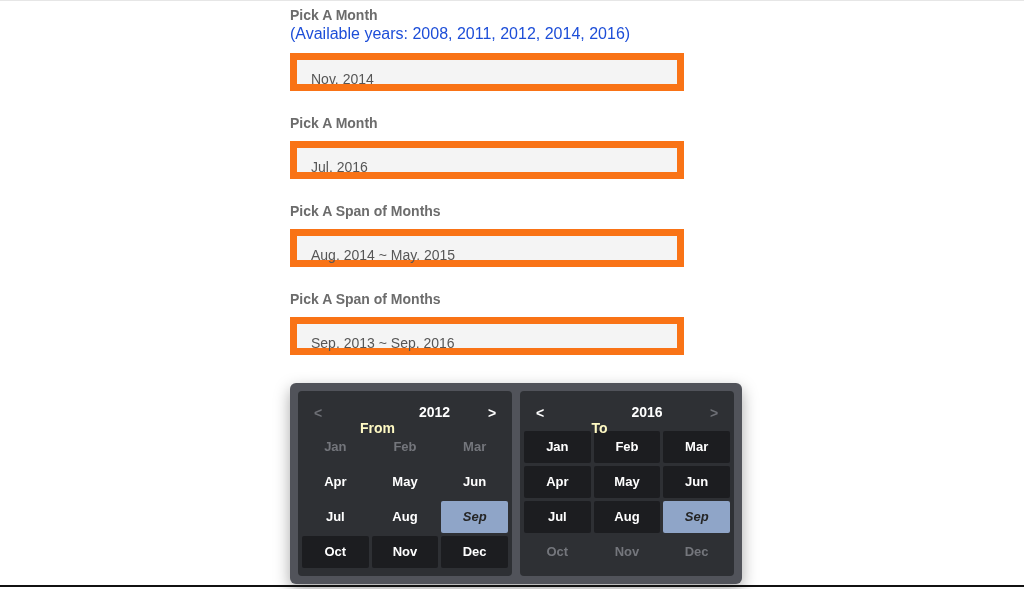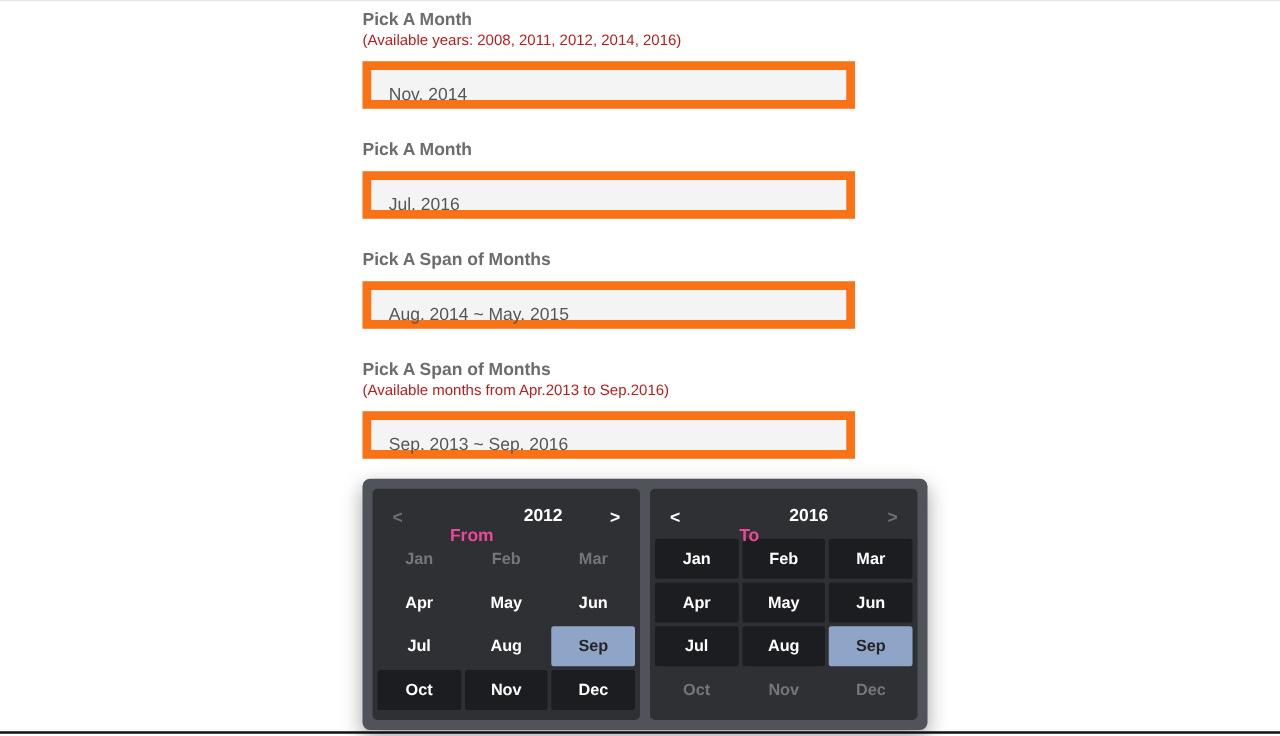--- a/index.html
+++ b/index.html
@@ -23,22 +23,22 @@
     width: 400px;
     margin-left: 290px;
   }
   .group { margin-bottom: 24px; }
   .lbl {
     font-weight: 700;
     color: #6c6c6c;
     font-size: 14px;
   }
   .hint {
-    color: #b91c1c;
-    font-size: 12px;
+    color: #1d4ed8;
+    font-size: 16px;
     margin-top: 2px;
   }
   .field {
     margin-top: 10px;
     width: 394px;
     height: 38px;
     line-height: 38px;
     padding: 0 14px;
     background: #f4f4f4;
     border: 7px solid #f97316;
@@ -81,41 +81,41 @@
     top: 50%; transform: translateY(-50%);
     width: 20px; text-align: center;
     font-weight: 700;
     cursor: pointer;
     user-select: none;
   }
   .nav.disabled { color: #6e7076; cursor: default; }
   .nav.enabled  { color: #fff; }
   .nav.left  { left: 6px; }
   .nav.right { right: 6px; }
-  .head-label { color: #ec4899; font-weight: 700; margin-top: 32px; }
+  .head-label { color: #fef9c3; font-weight: 700; margin-top: 32px; }
   .head-year  { color: #fff; font-weight: 700; margin-left: 6px; }
   .months {
     display: grid;
     grid-template-columns: repeat(3, 1fr);
     gap: 3px;
   }
   .mcell {
     height: 32px;
     line-height: 32px;
     text-align: center;
     font-size: 13px;
     font-weight: 700;
     border-radius: 2px;
     cursor: pointer;
     user-select: none;
   }
   .mcell.enabled  { color: #fff; }
   .mcell.disabled { color: #74767c; cursor: default; }
   .mcell.dark     { background: #1c1d20; }
-  .mcell.selected { background: #8fa5c8; color: #252525; }
+  .mcell.selected { background: #8fa5c8; color: #252525; font-style: italic; }
 </style>
 </head>
 <body>
 
 <div class="page">
   <div class="col">
 
     <div class="group">
       <div class="lbl">Pick A Month</div>
       <div class="hint">(Available years: 2008, 2011, 2012, 2014, 2016)</div>
@@ -127,21 +127,20 @@
       <div class="field">Jul. 2016</div>
     </div>
 
     <div class="group">
       <div class="lbl">Pick A Span of Months</div>
       <div class="field">Aug. 2014 ~ May. 2015</div>
     </div>
 
     <div class="group" style="margin-bottom:0">
       <div class="lbl">Pick A Span of Months</div>
-      <div class="hint">(Available months from Apr.2013 to Sep.2016)</div>
       <div class="field">Sep. 2013 ~ Sep. 2016</div>
     </div>
 
   </div>
 
   <div class="picker">
 
     <div class="pane">
       <div class="pane-head">
         <span class="nav left disabled">&lt;</span>

